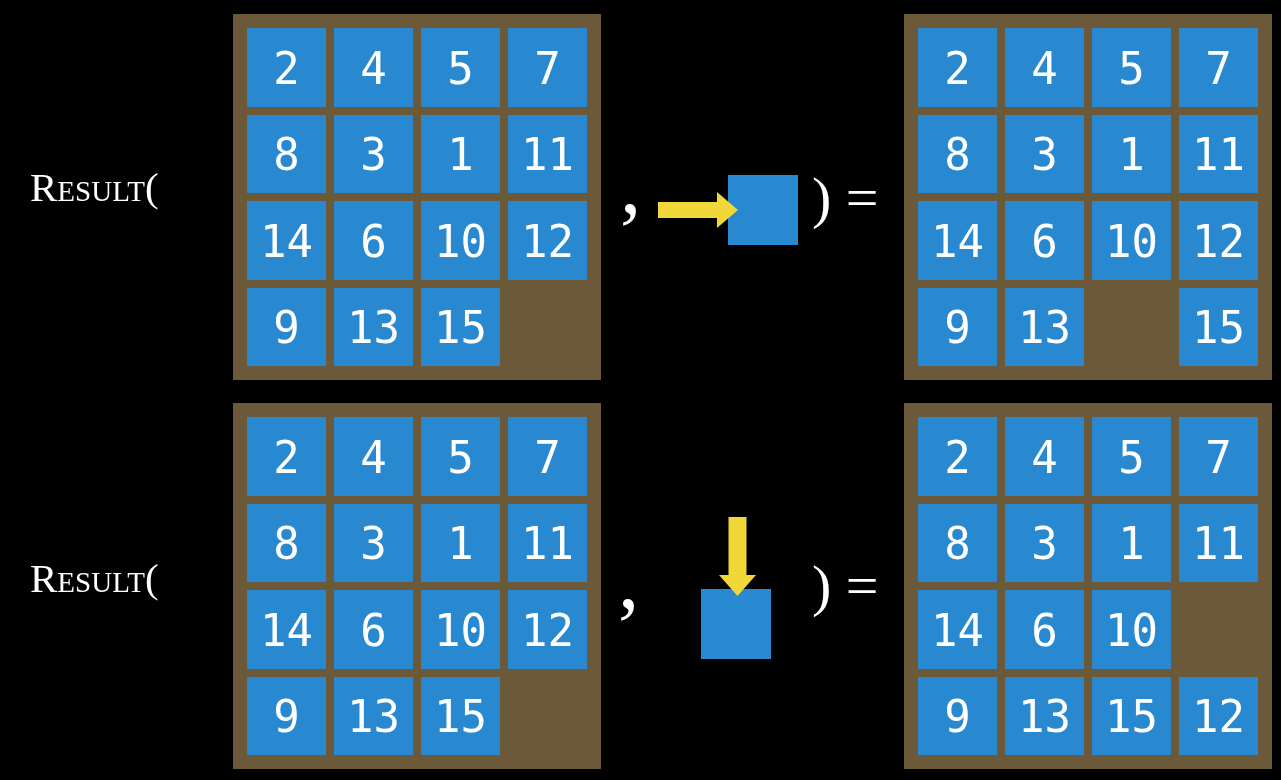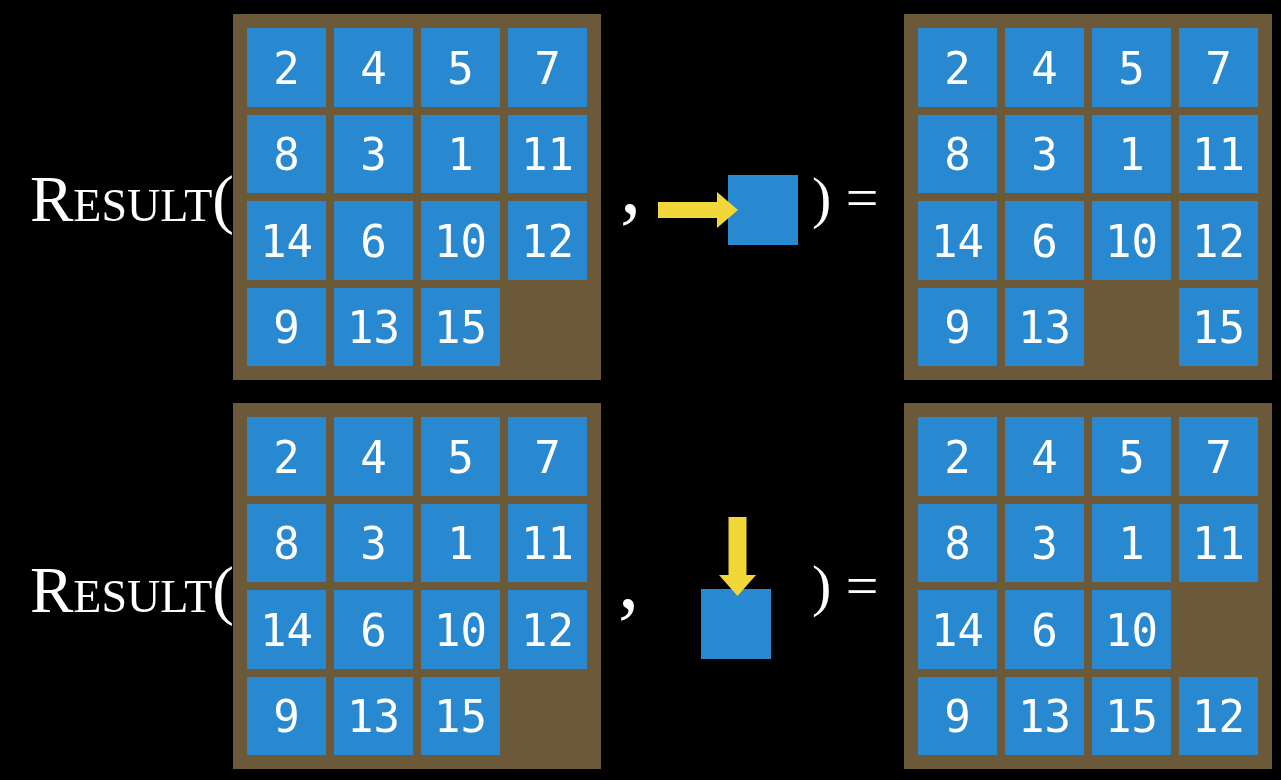--- a/index.html
+++ b/index.html
@@ -42,21 +42,21 @@
     display: flex;
     align-items: center;
     justify-content: center;
     padding-top: 2px;
   }
   .board .empty { background: transparent; }
   
   .fn-label {
     position: absolute;
     color: var(--text-white);
-    font-size: 65px;
+    font-size: 41px;
     line-height: 1;
     font-variant: small-caps;
     white-space: pre;
   }
   .comma {
     position: absolute;
     color: var(--text-white);
     font-size: 85px;
     line-height: 1;
   }

